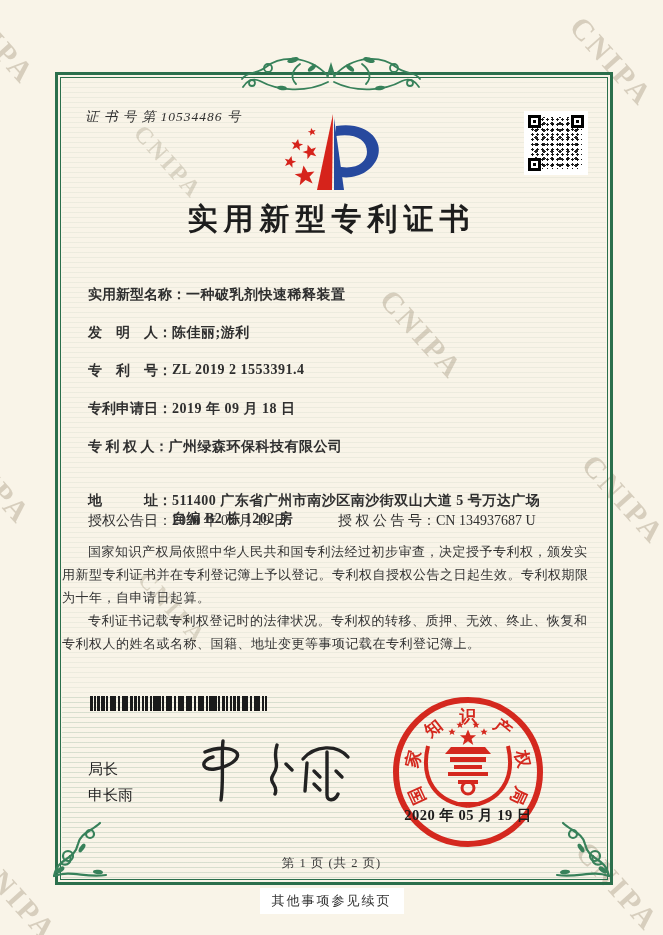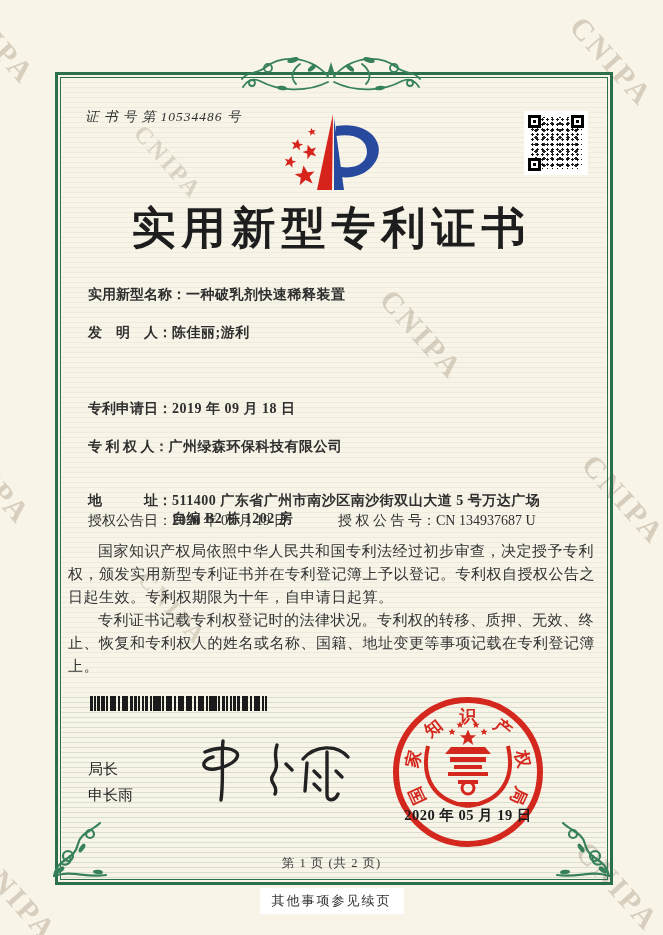--- a/index.html
+++ b/index.html
@@ -75,32 +75,32 @@
     background-size:5px 5px,8px 7px;
     background-position:0 0,2px 3px;
   }
   .finder{position:absolute;width:13px;height:13px;border:3px solid #000;background:#fff;box-sizing:border-box;}
   .finder::after{content:"";position:absolute;left:2px;top:2px;width:3px;height:3px;background:#000;}
   .finder.tl{left:4px;top:4px;}
   .finder.tr{right:4px;top:4px;}
   .finder.bl{left:4px;bottom:4px;}
   #cert-title{
     position:absolute;left:0;top:199px;width:663px;z-index:5;
-    text-align:center;font-size:44px;font-weight:bold;
+    text-align:center;font-size:30px;font-weight:bold;
     letter-spacing:6px;color:#1d1d1d;
   }
   
   .field-row{position:absolute;left:88px;z-index:5;font-size:14px;color:var(--ink);width:500px;font-weight:bold;}
   .field-label{display:inline-block;vertical-align:top;white-space:pre;}
   .field-value{display:inline-block;vertical-align:top;white-space:pre-line;max-width:400px;letter-spacing:0.5px;}
   #grant-row{position:absolute;left:88px;top:512px;width:500px;z-index:5;font-size:14px;color:var(--ink);}
   #grant-no{position:absolute;left:250px;top:0;white-space:nowrap;}
   
-  #paras{position:absolute;left:68px;top:540px;width:528px;z-index:5;
-    font-size:15px;line-height:23px;color:#333;}
+  #paras{position:absolute;left:62px;top:540px;width:528px;z-index:5;
+    font-size:13px;line-height:23px;color:#333;}
   #paras p{margin:0;text-indent:2em;letter-spacing:0.5px;}
   
   #barcode{
     position:absolute;left:90px;top:696px;width:177px;height:15px;z-index:5;
     background-image:
       repeating-linear-gradient(90deg,#1a1a1a 0 2px,transparent 2px 4px),
       repeating-linear-gradient(90deg,#1a1a1a 0 1px,transparent 1px 7px),
       repeating-linear-gradient(90deg,#1a1a1a 0 3px,transparent 3px 11px);
   }
   
@@ -230,20 +230,23 @@
     <div class="finder bl"></div>
   </div>
 
   <div id="cert-title">实用新型专利证书</div>
 
   <div class="field-row" style="top:286px;">
     <span class="field-label">实用新型名称：</span><span class="field-value">一种破乳剂快速稀释装置</span>
   </div>
   <div class="field-row" style="top:324px;">
     <span class="field-label">发　明　人：</span><span class="field-value">陈佳丽;游利</span>
+  </div>
+  <div class="field-row" style="top:362px;">
+    <span class="field-label">专　利　号：</span><span class="field-value">ZL 2019 2 1553391.4</span>
   </div>
   <div class="field-row" style="top:400px;">
     <span class="field-label">专利申请日：</span><span class="field-value">2019 年 09 月 18 日</span>
   </div>
   <div class="field-row" style="top:438px;">
     <span class="field-label">专 利 权 人：</span><span class="field-value">广州绿森环保科技有限公司</span>
   </div>
   <div class="field-row" style="top:476px;margin-top:16px;">
     <span class="field-label">地　　　址：</span><span class="field-value">511400 广东省广州市南沙区南沙街双山大道 5 号万达广场
 自编 B2 栋 1202 房</span>

